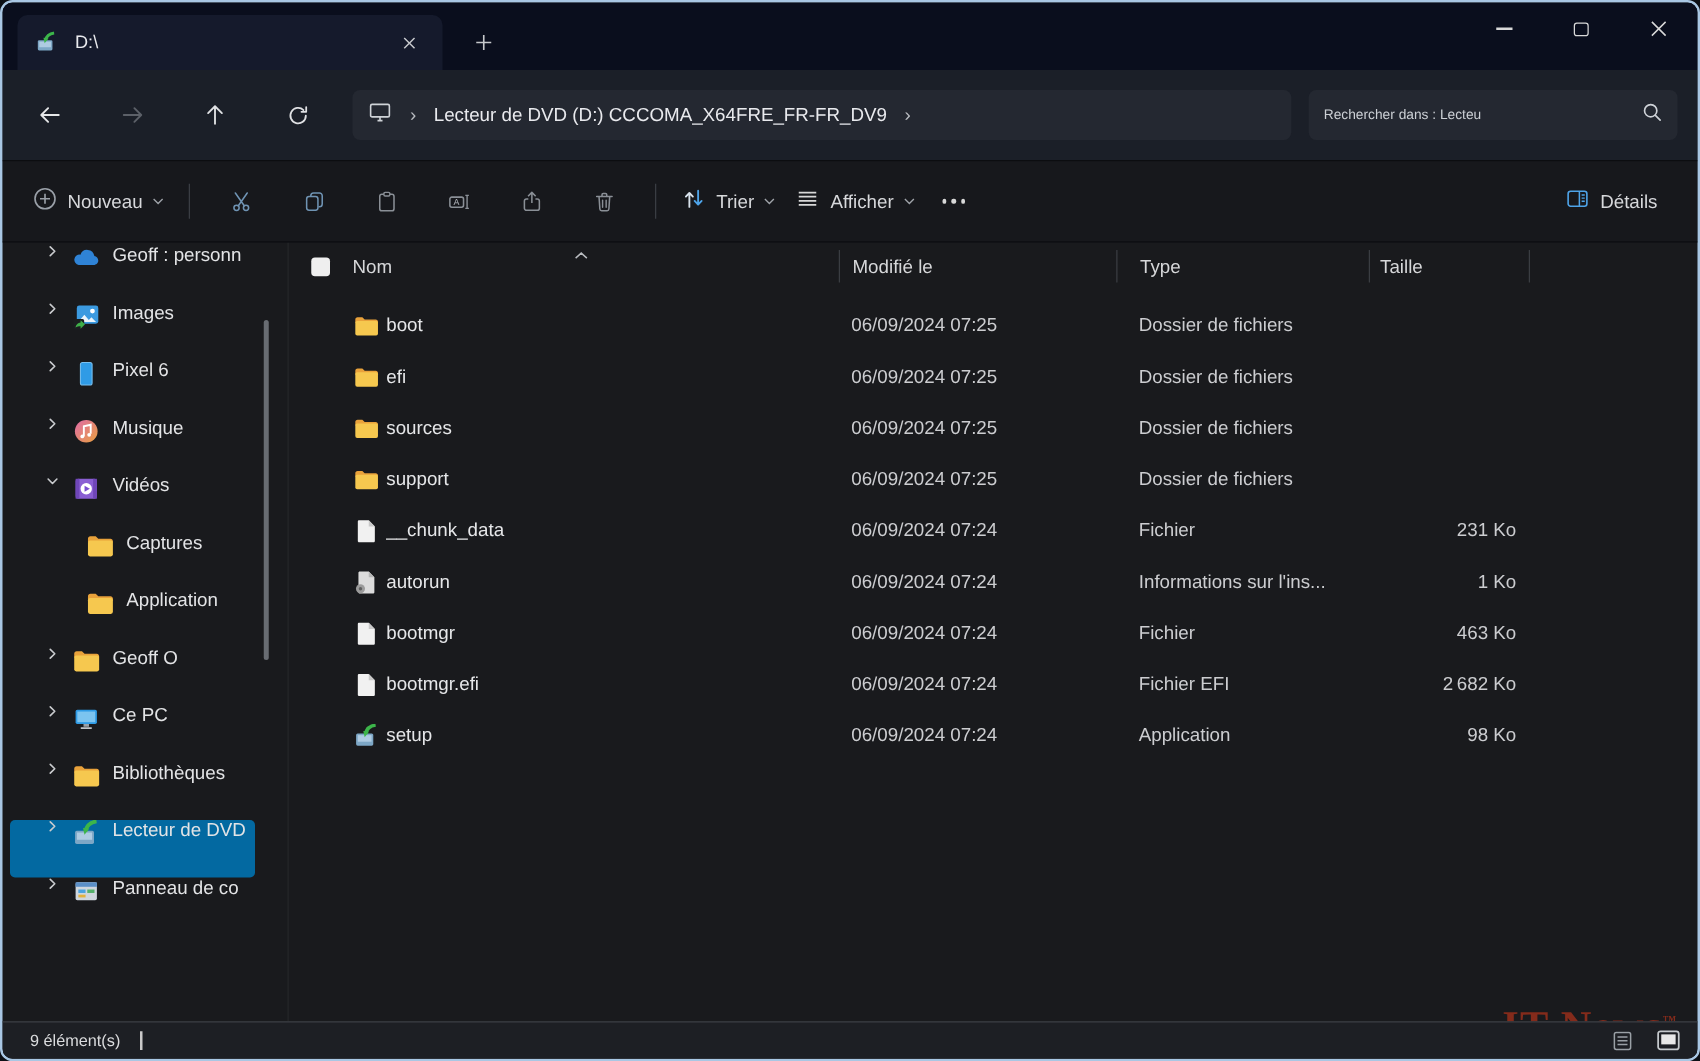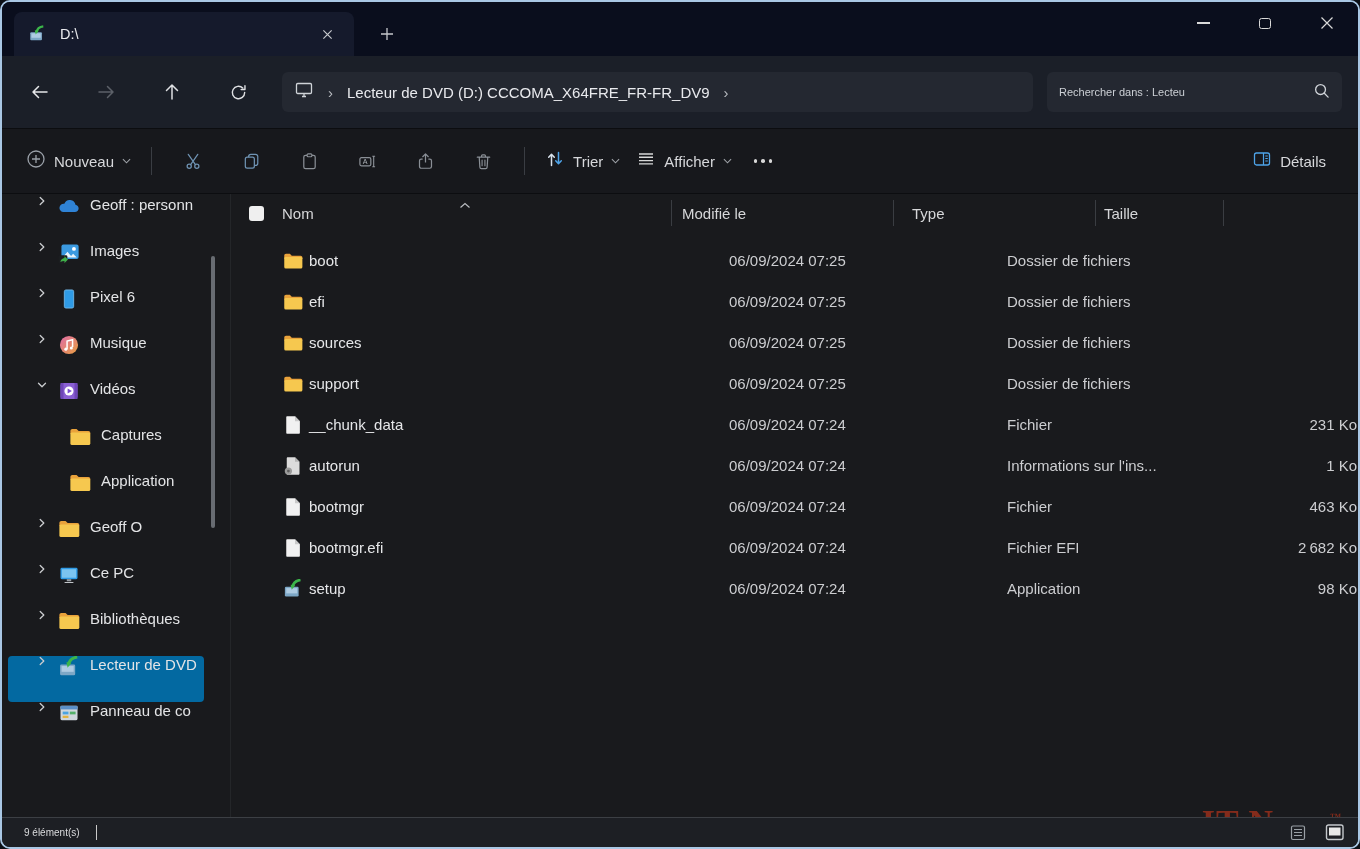--- a/index.html
+++ b/index.html
@@ -74,32 +74,32 @@
   .lv-header .hcell{ height:26px; display:flex; align-items:center; }
   .lv-header .hcell.b{ border-left:1px solid #3a3d42; }
   .h-name{ display:flex; align-items:center; }
   .h-checkbox{ width:15px; height:15px; background:#efefef; border-radius:3px; margin-left:38px; flex:none; }
   .h-name span{ margin-left:18px; }
   .h-mod{ padding-left:10px; }
   .h-type{ padding-left:18px; }
   .h-size{ padding-left:8px; }
 
   .rows{ margin-top:8px; }
-  .file-row{ height:41px; font-size:15px;gap:48px; }
+  .file-row{ height:41px; font-size:15px; }
   .cell-name{ display:flex; align-items:center; overflow:hidden; }
   .cell-name .ficon{ width:20px; height:20px; margin-left:52px; flex:none; }
   .cell-name .fname{ color:#e6e7e9; margin-left:6px; white-space:nowrap; }
   .cell-mod{ color:#cccdd0; padding-left:10px; }
   .cell-type{ color:#cccdd0; padding-left:18px; white-space:nowrap; overflow:hidden; }
   .cell-size{ color:#cccdd0; text-align:right; padding-right:10px; }
 
   
   .statusbar{ height:30px; background:#1d1f24; border-top:1px solid #3c3f44; display:flex; align-items:center;
               padding:0 10px 0 22px; flex:none; position:relative; z-index:4; }
-  .status-count{ color:#dadbdd; font-size:10px; }
+  .status-count{ color:#dadbdd; font-size:13px; }
   .status-cursor{ width:1.5px; height:15px; background:#c9c9c9; margin-left:16px; }
   .status-right{ margin-left:auto; display:flex; align-items:center; gap:10px; }
   .sb-viewbtn{ width:26px; height:22px; display:flex; align-items:center; justify-content:center; border-radius:3px; }
 
   .watermark{
     position:absolute; right:16px; bottom:6px; z-index:3;
     font-family:"Liberation Serif", serif; font-weight:bold; font-size:34px;
     color:rgba(141,45,27,0.92); letter-spacing:1px; pointer-events:none;
   }
   .watermark sup{ font-size:11px; }

